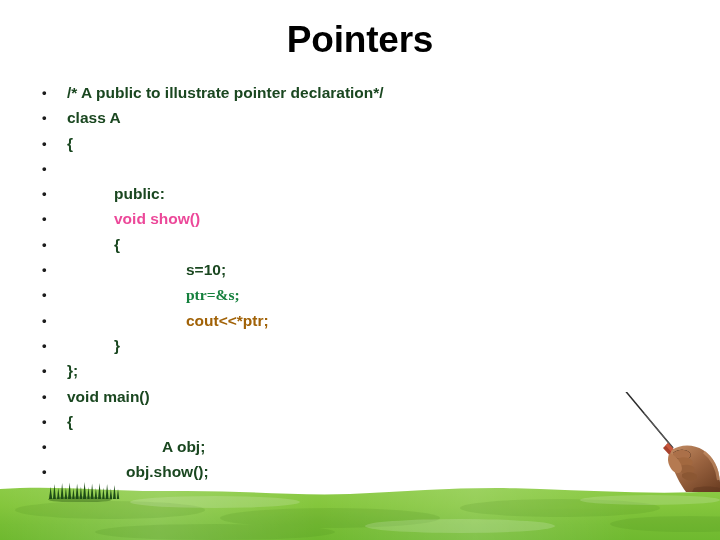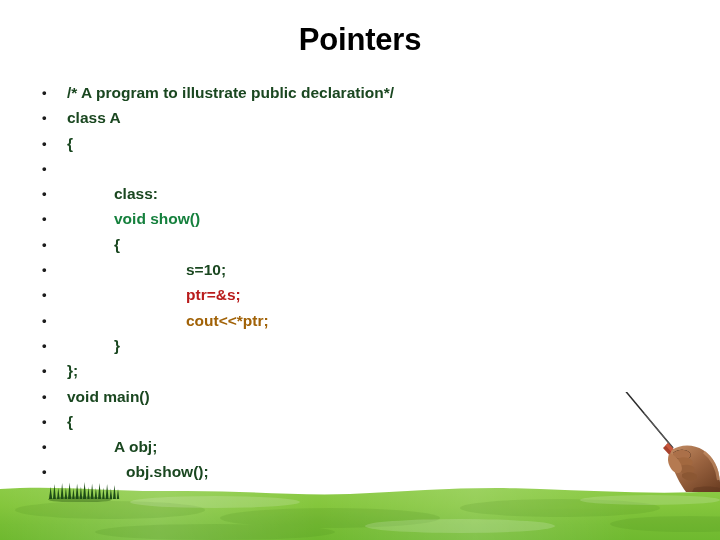--- a/index.html
+++ b/index.html
@@ -18,21 +18,21 @@
     overflow: hidden;
   }
 
   
   #slide-title {
     position: absolute;
     top: 22px;
     left: 0;
     width: 720px;
     text-align: center;
-    font-size: 31px;
+    font-size: 37px;
     font-weight: 700;
     color: #000000;
     letter-spacing: -0.2px;
     line-height: 36px;
     z-index: 6;
   }
 
   
   #code-list {
     position: absolute;
@@ -103,35 +103,35 @@
   #pointer-hand svg { display: block; }
 </style>
 </head>
 <body>
 
 <div id="slide" style="background: rgb(255, 255, 255);">
 
   <div id="slide-title" style="color: rgb(0, 0, 0);">Pointers</div>
 
   <div id="code-list">
-      <div class="code-line indent-0"><span class="code-bullet">•</span><span class="code-text" style="color: rgb(26, 71, 32);">/* A program to illustrate public declaration*/</span></div>
+      <div class="code-line indent-0"><span class="code-bullet">•</span><span class="code-text" style="color: rgb(26, 71, 32);">/* A public to illustrate pointer declaration*/</span></div>
       <div class="code-line indent-0"><span class="code-bullet">•</span><span class="code-text" style="color: rgb(26, 71, 32); text-align: center;">class A</span></div>
       <div class="code-line indent-0"><span class="code-bullet">•</span><span class="code-text" style="color: rgb(26, 71, 32);">{</span></div>
       <div class="code-line indent-1"><span class="code-bullet">•</span></div>
-      <div class="code-line indent-1"><span class="code-bullet">•</span><span class="code-text" style="color: rgb(26, 71, 32);">class:</span></div>
-      <div class="code-line indent-1"><span class="code-bullet">•</span><span class="code-text" style="color: #15803d;">void show()</span></div>
+      <div class="code-line indent-1"><span class="code-bullet">•</span><span class="code-text" style="color: rgb(26, 71, 32);">public:</span></div>
+      <div class="code-line indent-1"><span class="code-bullet">•</span><span class="code-text" style="color: #ec4899;">void show()</span></div>
       <div class="code-line indent-1"><span class="code-bullet">•</span><span class="code-text" style="color: rgb(26, 71, 32);">{</span></div>
       <div class="code-line indent-2"><span class="code-bullet">•</span><span class="code-text" style="color: rgb(26, 71, 32);">s=10;</span></div>
-      <div class="code-line indent-2"><span class="code-bullet">•</span><span class="code-text" style="color: #b91c1c;">ptr=&amp;s;</span></div>
+      <div class="code-line indent-2"><span class="code-bullet">•</span><span class="code-text" style="color: #15803d; font-family: Liberation Serif, serif;">ptr=&amp;s;</span></div>
       <div class="code-line indent-2"><span class="code-bullet">•</span><span class="code-text" style="color: #a16207;">cout&lt;&lt;*ptr;</span></div>
       <div class="code-line indent-1"><span class="code-bullet">•</span><span class="code-text" style="color: rgb(26, 71, 32);">}</span></div>
       <div class="code-line indent-0"><span class="code-bullet">•</span><span class="code-text" style="color: rgb(26, 71, 32);">};</span></div>
       <div class="code-line indent-0"><span class="code-bullet">•</span><span class="code-text" style="color: rgb(26, 71, 32);">void main()</span></div>
       <div class="code-line indent-0"><span class="code-bullet">•</span><span class="code-text" style="color: rgb(26, 71, 32);">{</span></div>
-      <div class="code-line indent-1"><span class="code-bullet">•</span><span class="code-text" style="color: rgb(26, 71, 32);">A obj;</span></div>
+      <div class="code-line indent-1"><span class="code-bullet">•</span><span class="code-text" style="color: rgb(26, 71, 32); margin-left: 48px;">A obj;</span></div>
       <div class="code-line indent-1"><span class="code-bullet">•</span><span class="code-text" style="color: rgb(26, 71, 32); margin-left: 12px;">obj.show();</span></div>
       <div class="code-line indent-0"><span class="code-bullet">•</span><span class="code-text" style="color: rgb(26, 71, 32);">}</span></div>
     </div>
 
   <div id="grass-field">
     <svg width="720" height="60" viewBox="0 0 720 60" xmlns="http://www.w3.org/2000/svg">
       <defs>
         <linearGradient id="gfade" x1="0" y1="0" x2="0" y2="1">
           <stop offset="0%" stop-color="#8ccb46"></stop>
           <stop offset="35%" stop-color="#84c63c"></stop>

